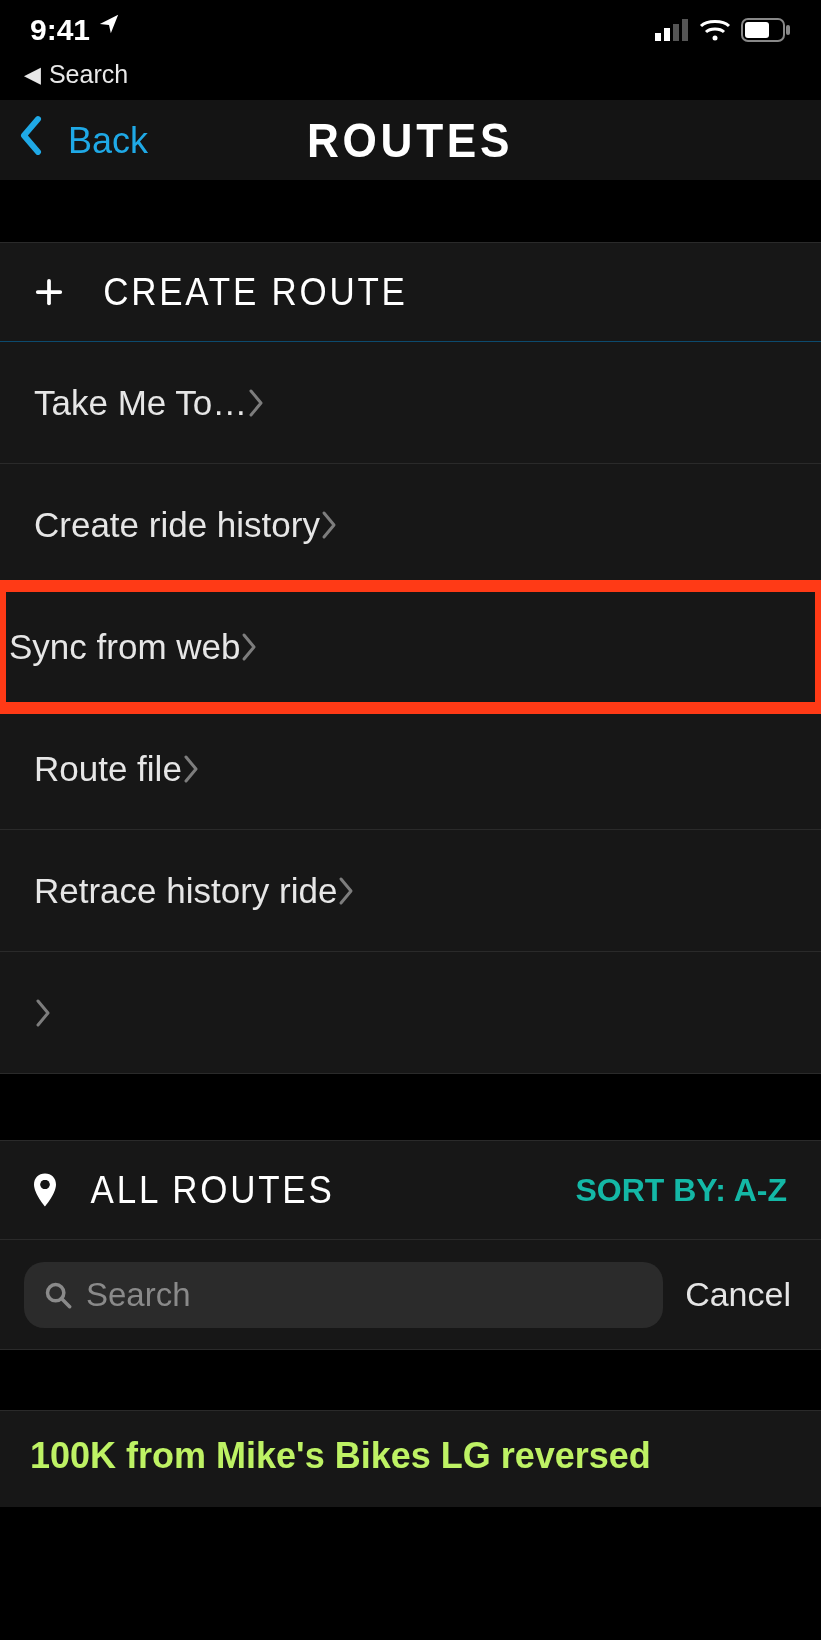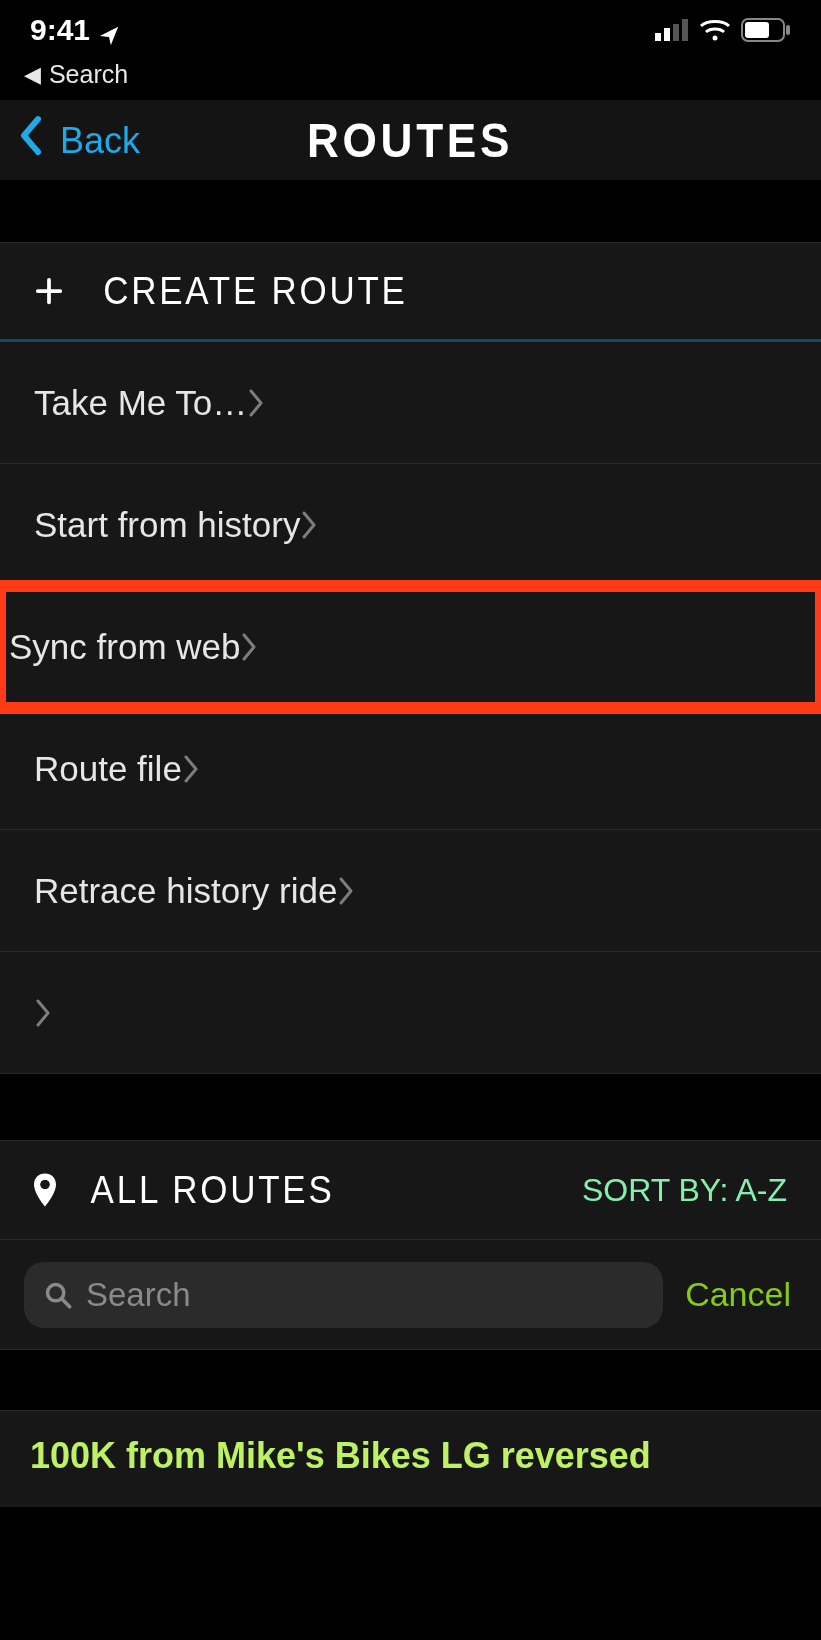--- a/index.html
+++ b/index.html
@@ -15,21 +15,21 @@
   
   .status-bar {
     height: 60px;
     display: flex;
     align-items: center;
     justify-content: space-between;
     padding: 0 30px;
     font-size: 30px;
     font-weight: 600;
   }
-  .status-left { display: flex; align-items: flex-end; gap: 8px; }
+  .status-left { display: flex; align-items: flex-start; gap: 8px; }
   .status-right { display: flex; align-items: center; gap: 10px; }
   .loc-arrow-icon { width: 22px; height: 22px; }
   .cell-icon, .wifi-icon, .batt-icon { display:inline-block; }
   .cell-icon svg, .wifi-icon svg, .batt-icon svg, .loc-arrow-icon svg { display:block; }
 
   
   .breadcrumb {
     height: 40px;
     display: flex;
     align-items: flex-start;
@@ -50,21 +50,21 @@
   }
   .nav-back {
     position: absolute;
     left: 18px;
     top: 50%;
     transform: translateY(-50%);
     display: flex;
     align-items: center;
     color: #1fa9e6;
     font-size: 36px;
-    gap: 16px;
+    gap: 24px;
   }
   .nav-back svg { width: 26px; height: 40px; }
   .nav-title {
     font-family: Impact, "Arial Black", sans-serif;
     font-size: 48px;
     letter-spacing: 4px;
     font-weight: 700;
     transform: scaleX(0.92);
   }
 
@@ -72,21 +72,21 @@
 
   
   .create-header {
     background: #171717;
     height: 100px;
     display: flex;
     align-items: center;
     padding: 0 34px;
     gap: 26px;
     border-top: 1px solid #2a2a2a;
-    border-bottom: 3px solid #0c4a6e;
+    border-bottom: 1px solid #0c4a6e;
   }
   .plus-icon svg { width: 30px; height: 30px; display:block; }
   .create-title {
     font-family: Impact, "Arial Black", sans-serif;
     font-size: 38px;
     letter-spacing: 3px;
     transform: scaleX(0.92);
   }
 
   
@@ -124,23 +124,23 @@
   }
   .allroutes-left { display: flex; align-items: center; gap: 24px; }
   .pin-icon svg { width: 22px; height: 34px; display:block; }
   .allroutes-title {
     font-family: Impact, "Arial Black", sans-serif;
     font-size: 38px;
     letter-spacing: 3px;
     transform: scaleX(0.92);
   }
   .sortby {
-    color: #86efac;
+    color: #14b8a6;
     font-size: 32px;
-    font-weight: 400;
+    font-weight: 700;
   }
 
   
   .search-row {
     background: #171717;
     height: 110px;
     display: flex;
     align-items: center;
     padding: 0 30px 0 24px;
     gap: 22px;
@@ -161,21 +161,21 @@
   .search-field input {
     flex: 1;
     background: transparent;
     border: none;
     outline: none;
     color: #fff;
     font-size: 33px;
   }
   .search-field input::placeholder { color: #8a8a8a; }
   .mag-icon svg { width: 28px; height: 28px; display:block;}
-  .cancel-text { color: #84cc16; font-size: 34px; }
+  .cancel-text { color: #e5e5e5; font-size: 34px; }
 
   .spacer-dark3 { background: #000; height: 60px; }
 
   
   .route-card {
     background: #171717;
     padding: 24px 30px 30px 30px;
     border-top: 1px solid #2a2a2a;
   }
   .route-source { font-size: 32px; color: #d9d9d9; margin-bottom: 16px; }
@@ -252,21 +252,21 @@
 <div class="list-row">
   <span>Take Me To…</span>
   <span class="chevron">
     <svg viewBox="0 0 18 30" fill="none" stroke="#7d7d7d" stroke-width="3" stroke-linecap="round" stroke-linejoin="round">
         <polyline points="4,3 14,15 4,27"></polyline>
       </svg>
   </span>
 </div>
 
 <div class="list-row">
-  <span>Start from history</span>
+  <span>Create ride history</span>
   <span class="chevron">
     <svg viewBox="0 0 18 30" fill="none" stroke="#7d7d7d" stroke-width="3" stroke-linecap="round" stroke-linejoin="round">
         <polyline points="4,3 14,15 4,27"></polyline>
       </svg>
   </span>
 </div>
 
 <div class="list-row highlight-box">
   <span>Sync from web</span>
   <span class="chevron">

